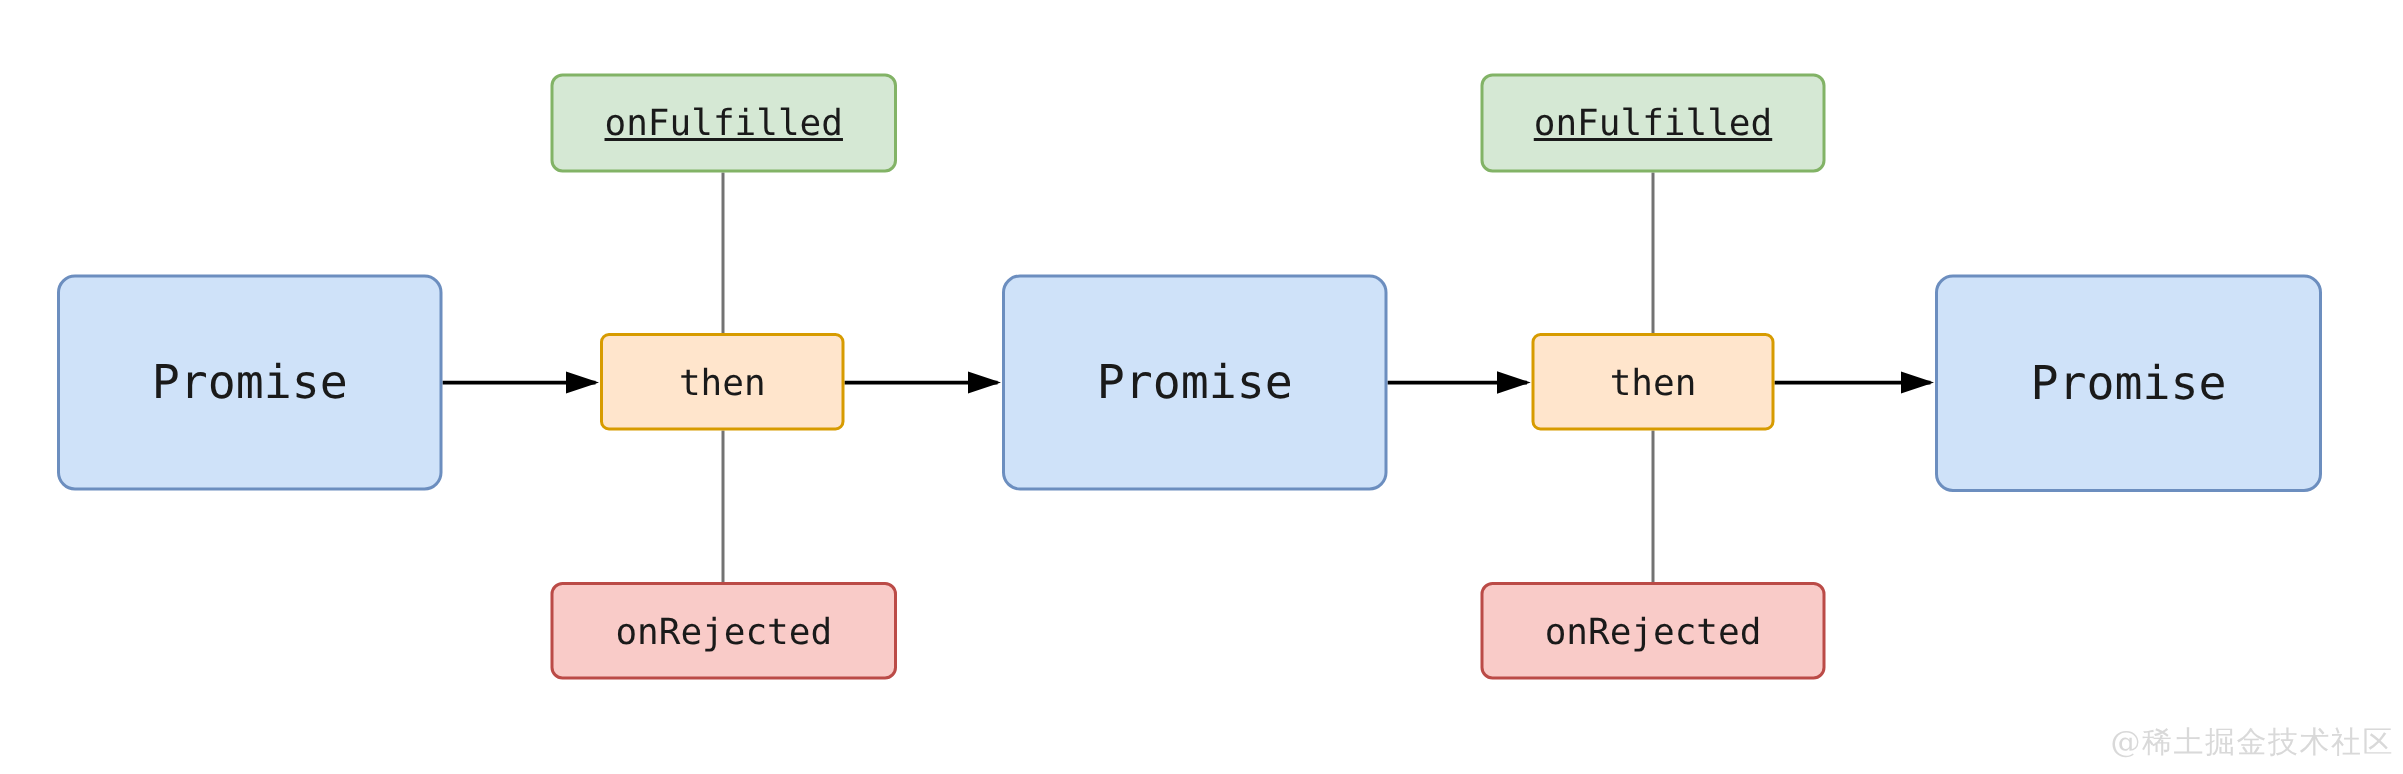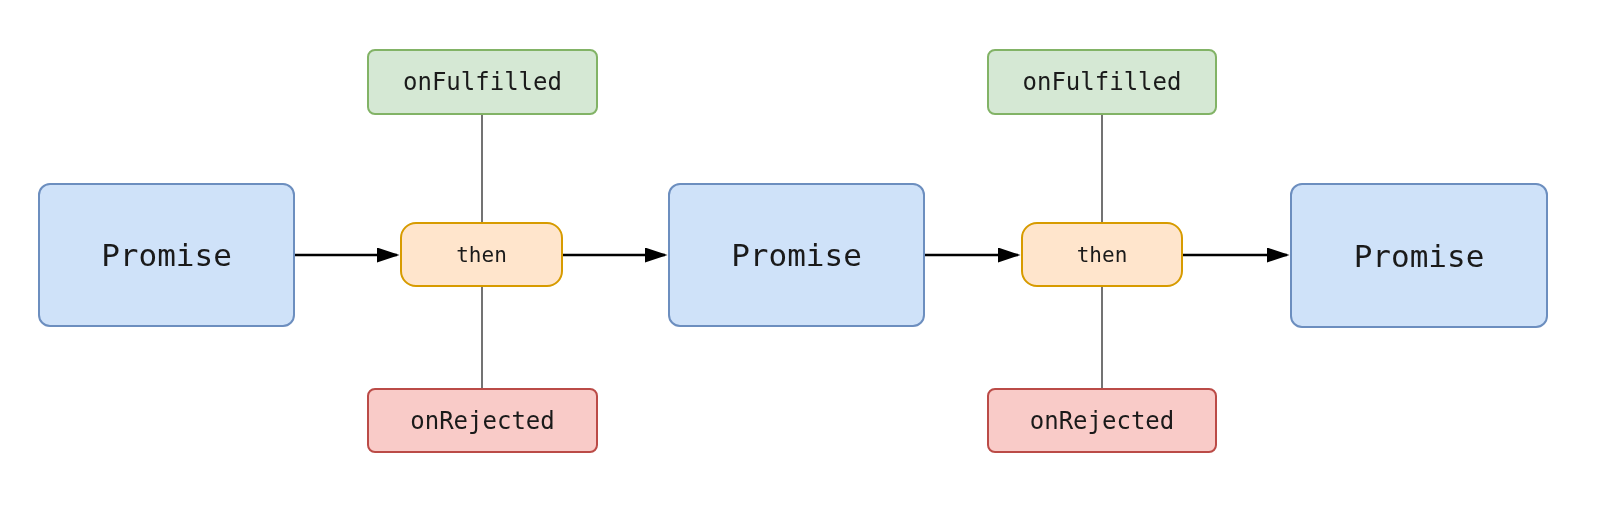--- a/index.html
+++ b/index.html
@@ -34,28 +34,29 @@
   }
   .node-promise {
     background: var(--promise_fill, #cfe2f9);
     border-color: var(--promise_border, #6c8ebf);
     border-radius: 12px;
     font-size: 31px;
   }
   .node-then {
     background: var(--then_fill, #ffe5cc);
     border-color: var(--then_border, #d79b00);
-    border-radius: 16px;
-    font-size: 21px;
+    border-radius: 6px;
+    font-size: 24px;
   }
   .node-fulfilled {
     background: var(--fulfilled_fill, #d5e8d4);
     border-color: var(--fulfilled_border, #82b366);
     border-radius: 8px;
     font-size: 24px;
+    text-decoration: underline;
   }
   .node-rejected {
     background: var(--rejected_fill, #f9cbc8);
     border-color: var(--rejected_border, #bb4b47);
     border-radius: 8px;
     font-size: 24px;
   }
 
   
   #n-promise-1     { left: 38px;   top: 183px; width: 257px; height: 144px; }
@@ -113,13 +114,14 @@
   <div class="node node-promise" id="n-promise-2">Promise</div>
 
   <div class="node node-then" id="n-then-2">then</div>
 
   <div class="node node-fulfilled" id="n-onfulfilled-2">onFulfilled</div>
 
   <div class="node node-rejected" id="n-onrejected-2">onRejected</div>
 
   <div class="node node-promise" id="n-promise-3">Promise</div>
 
+  <div class="watermark">@稀土掘金技术社区</div>
 </div>
 
 </body></html>

